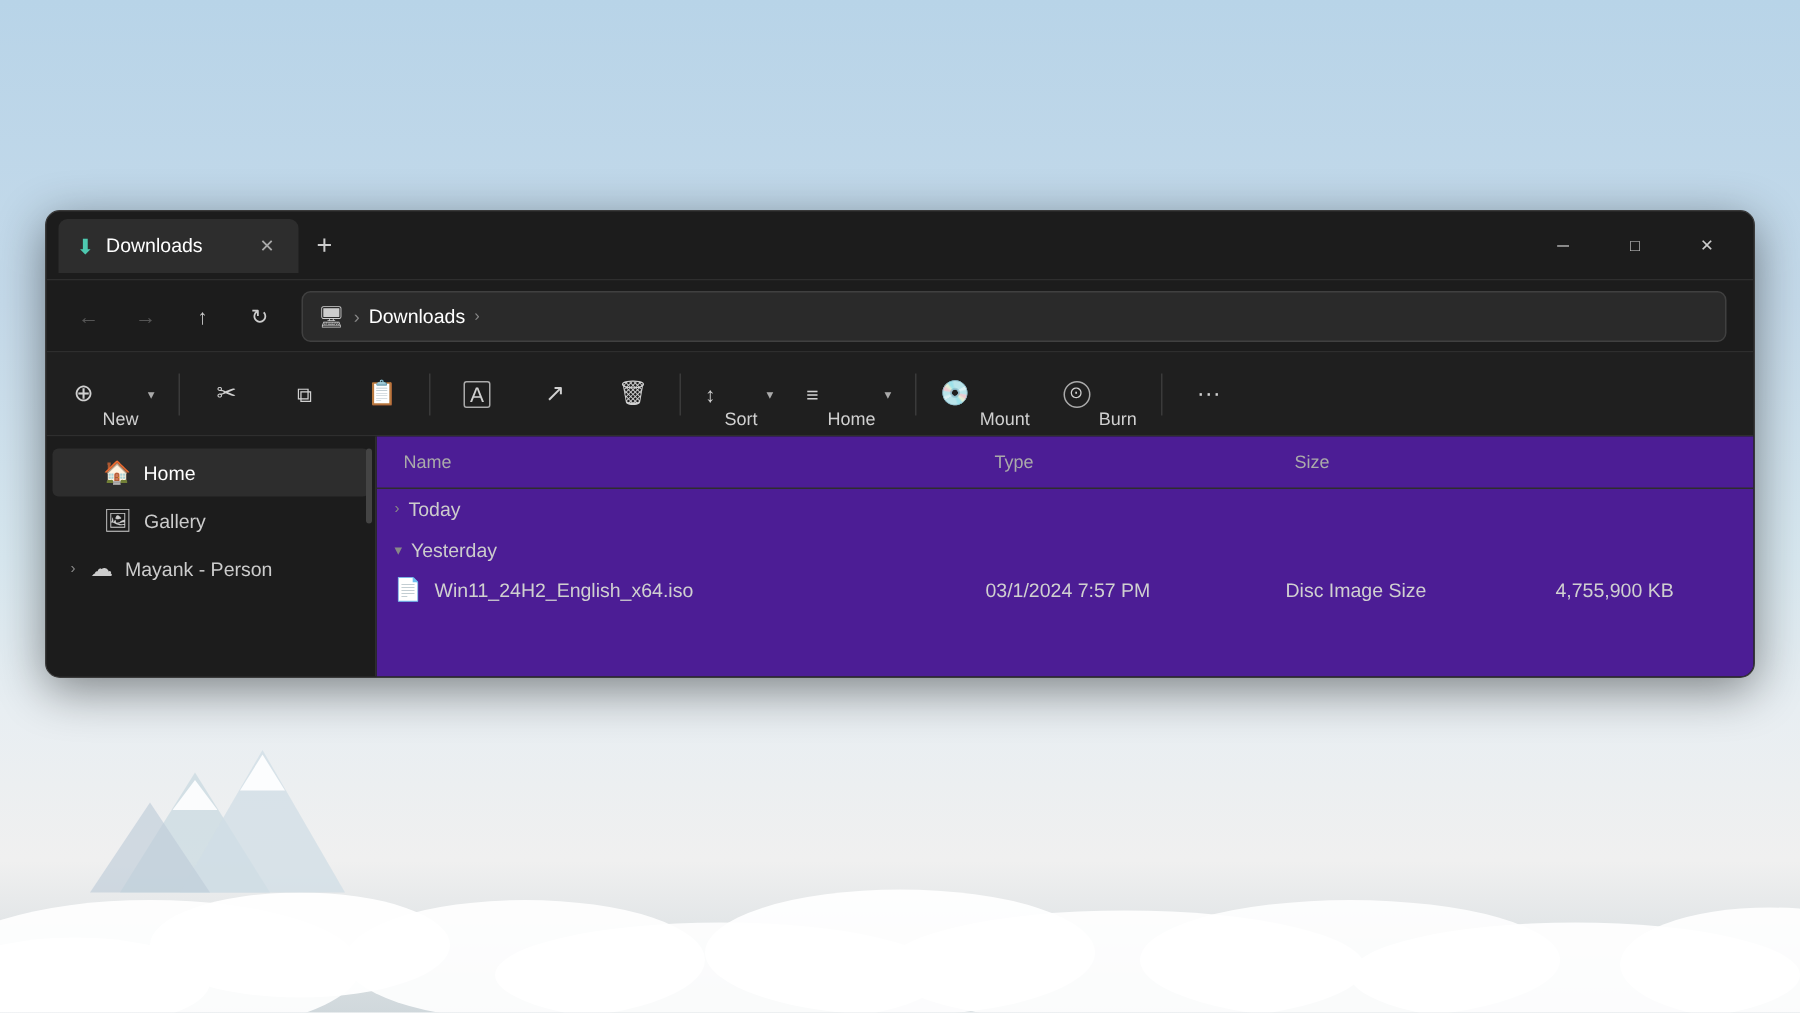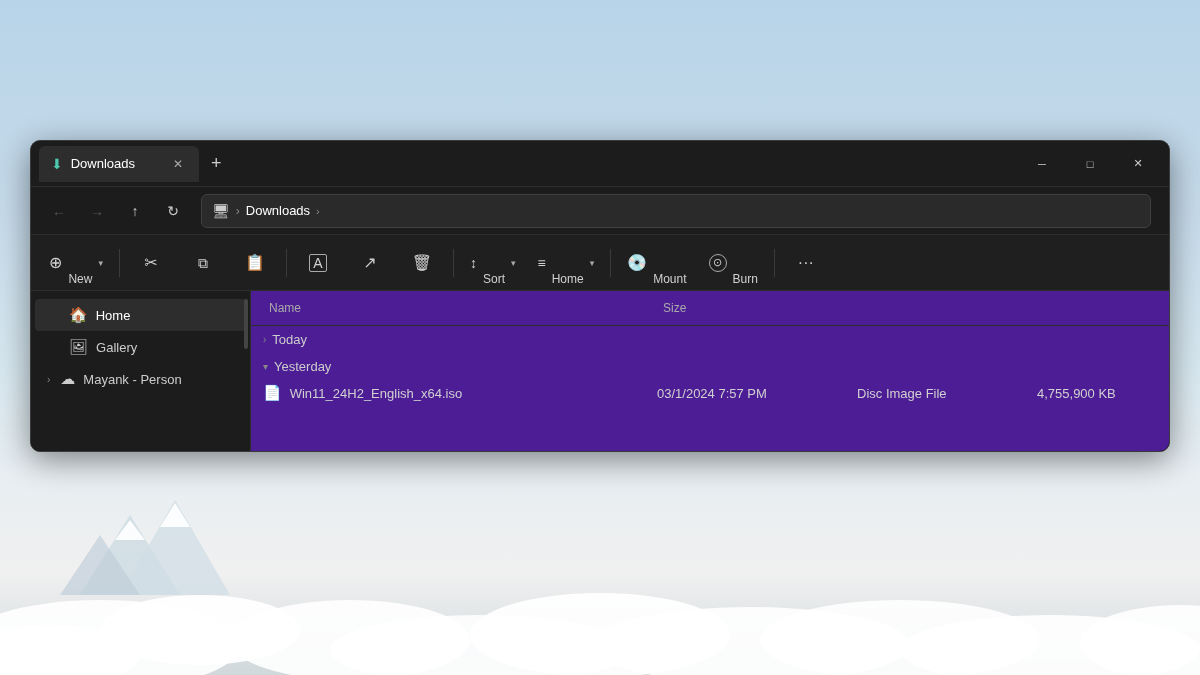--- a/index.html
+++ b/index.html
@@ -419,38 +419,39 @@
         <span>Mayank - Person</span>
       </div>
 
       <div style="position:absolute; right:2px; top:8px; width:4px; height:50px; background:#444; border-radius:2px;"></div>
     </div>
 
     <div class="file-list">
 
       <div class="file-list-header">
         <div class="col-header">Name</div>
+        <div class="col-header">Type</div>
         <div class="col-header">Size</div>
       </div>
 
       <div class="group-row">
         <span class="group-chevron">›</span>
         <span>Today</span>
       </div>
 
       <div class="group-row">
         <span class="group-chevron">▾</span>
         <span>Yesterday</span>
       </div>
 
       <div class="file-row">
         <div class="file-name-cell">
           <span class="file-icon" style="color:#c0c0c0; font-size:15px;">📄</span>
           <span>Win11_24H2_English_x64.iso</span>
         </div>
         <div>03/1/2024 7:57 PM</div>
-        <div>Disc Image File</div>
+        <div>Disc Image Size</div>
         <div>4,755,900 KB</div>
       </div>
     </div>
 
   </div>
 </div>
 
 </body></html>

